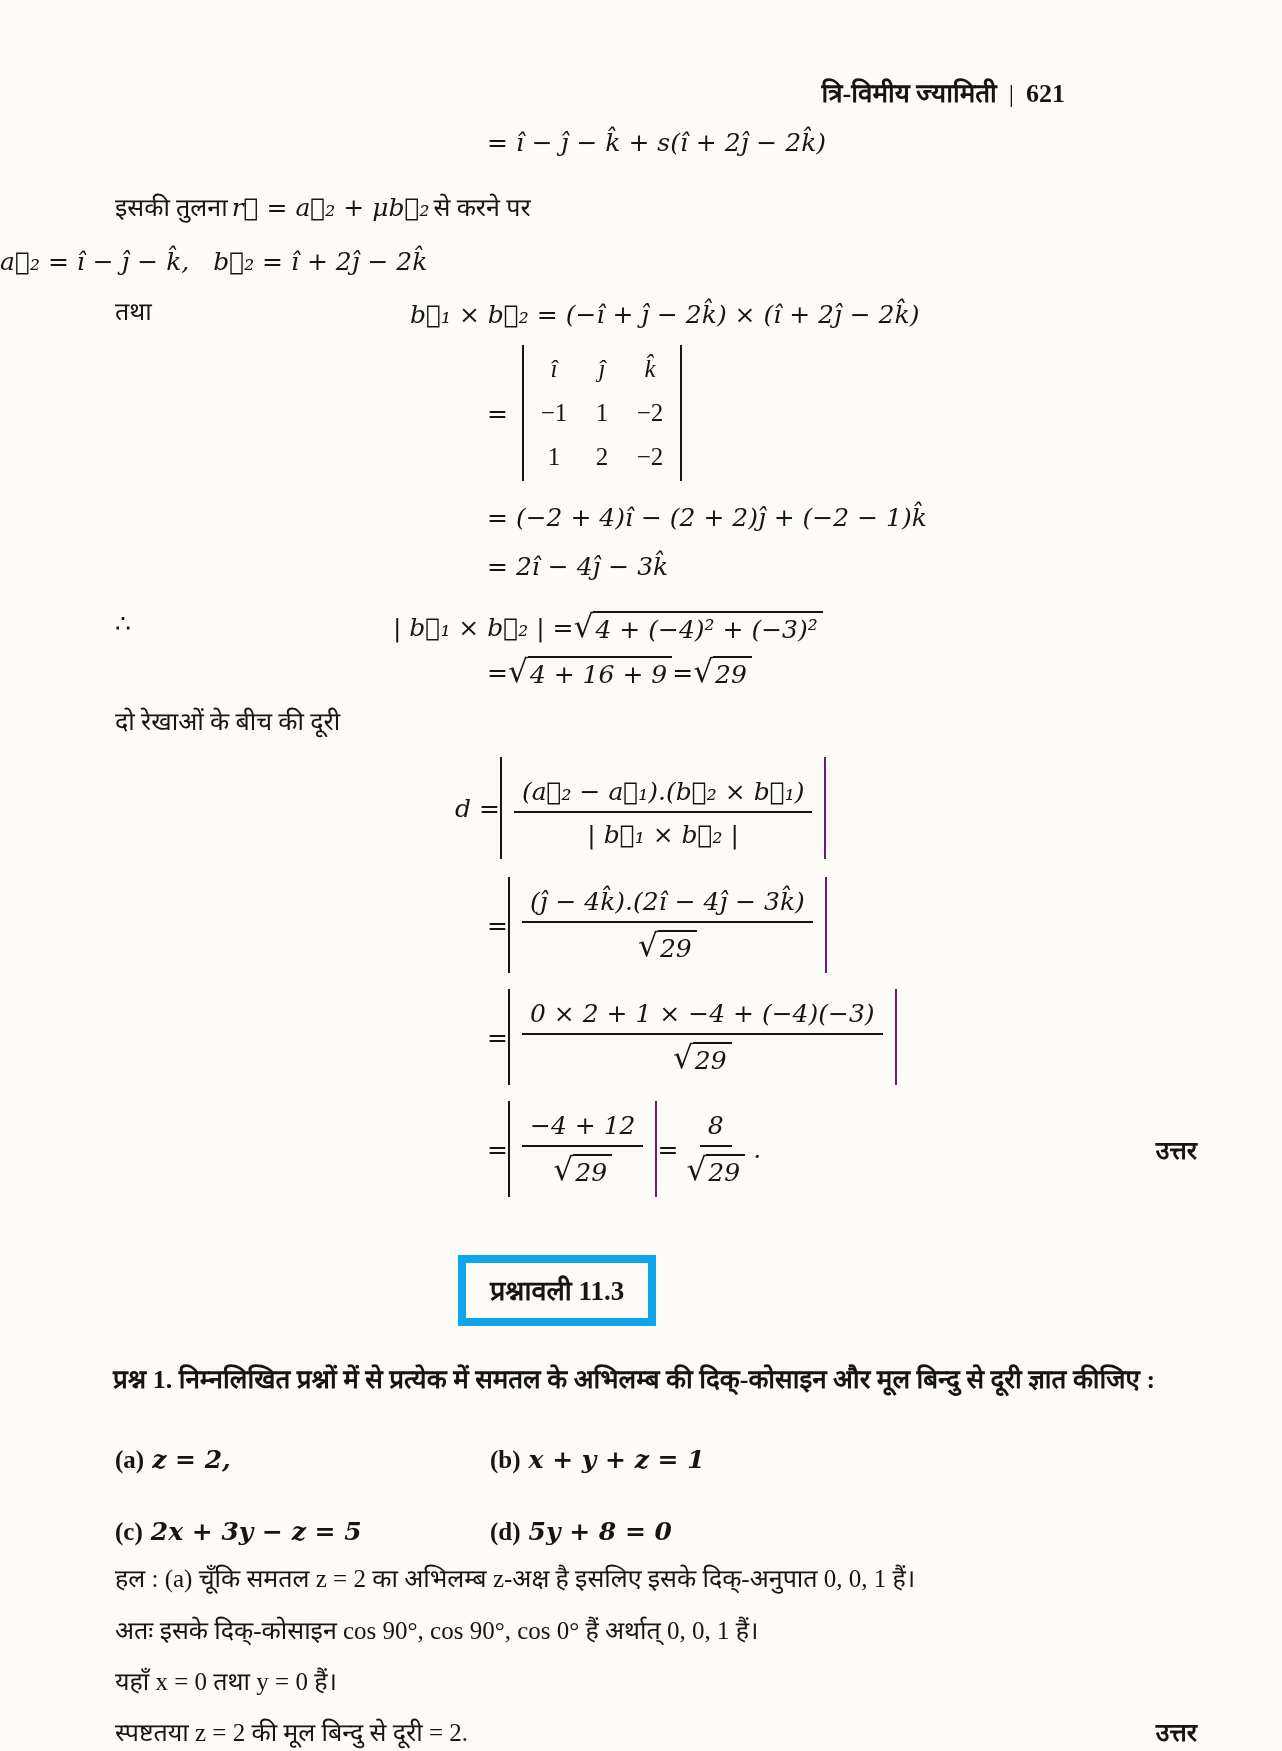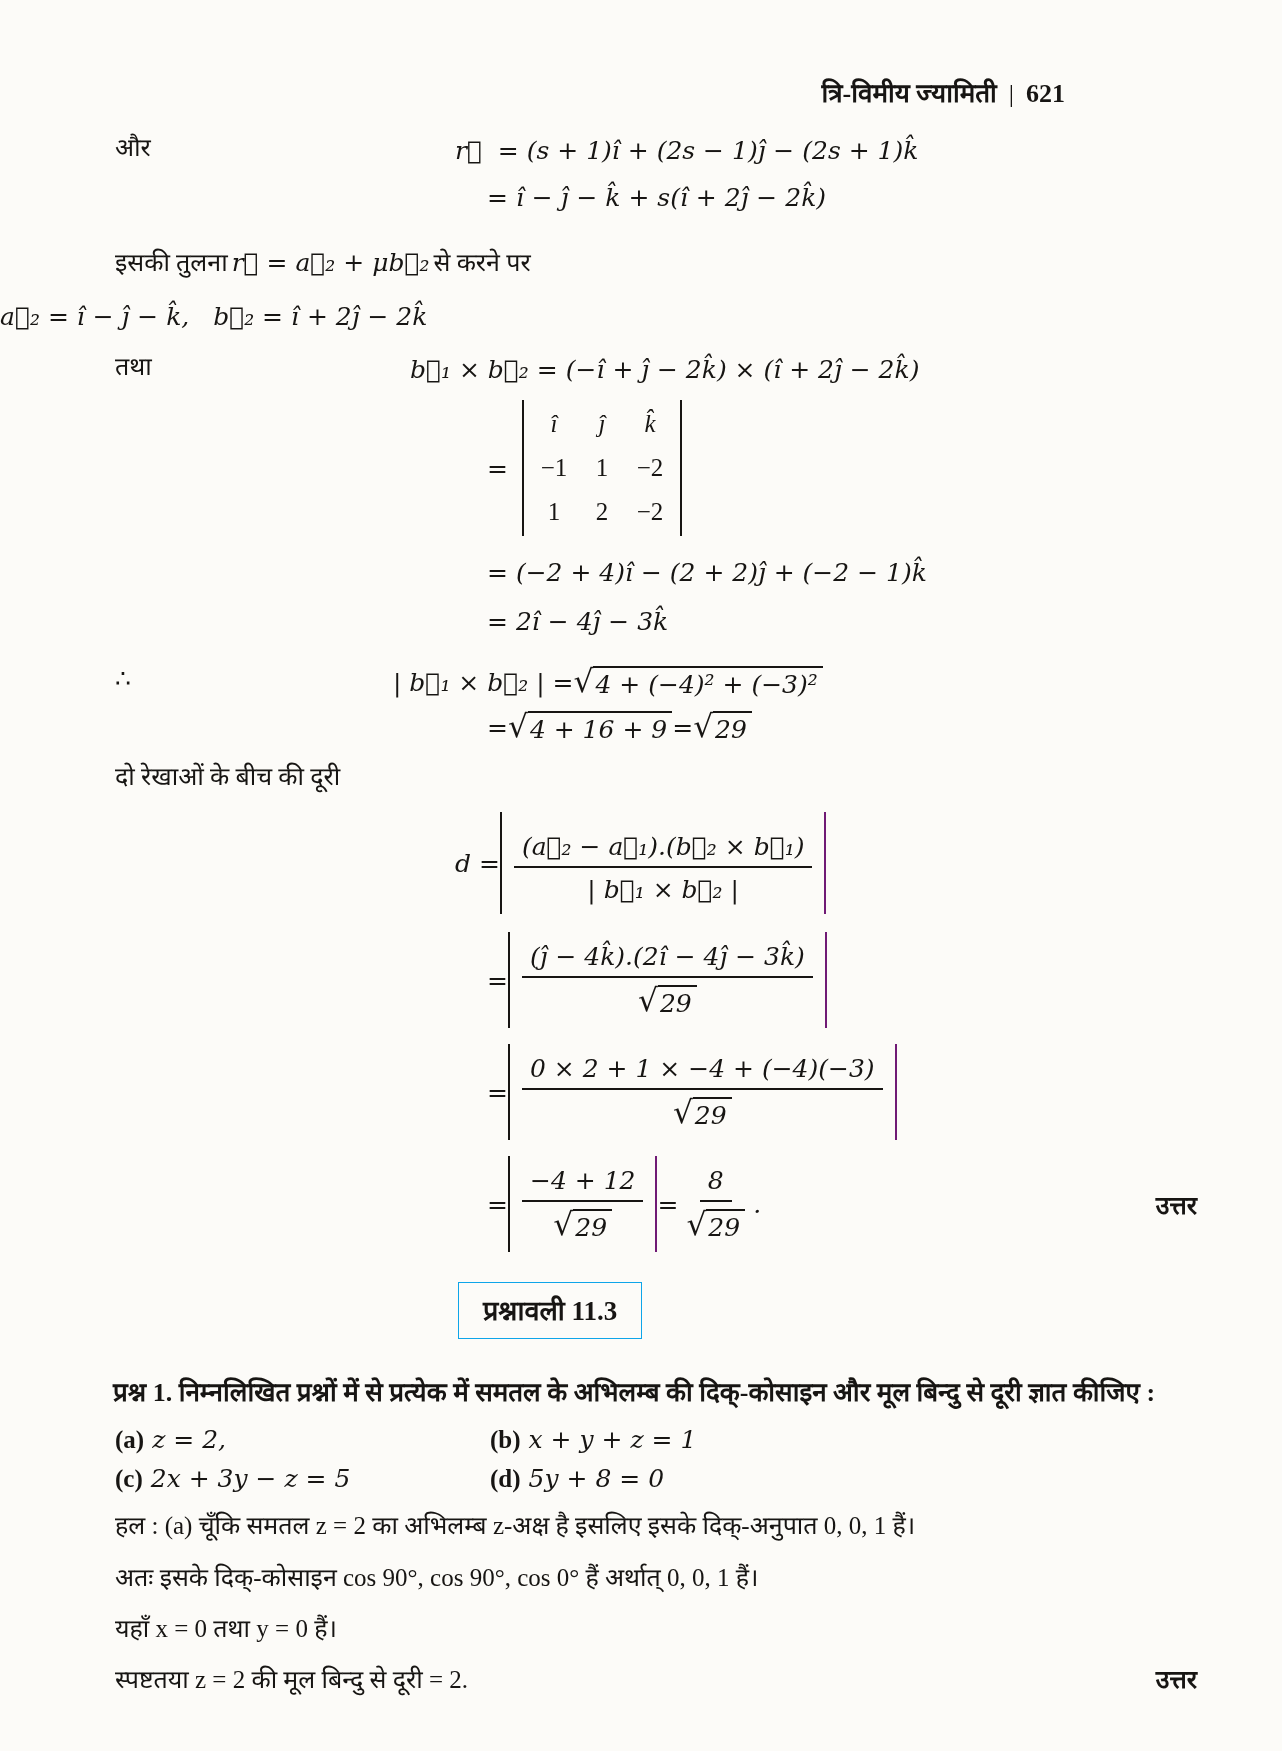--- a/index.html
+++ b/index.html
@@ -77,42 +77,43 @@
     padding: 8px 12px;
   }
   
   .sqrt { display: inline-flex; align-items: flex-start; }
   .sqrt::before { content: "\221A"; font-size: 1.25em; line-height: 1; font-style: normal; }
   .sqrt .rad { border-top: 2px solid #171513; padding: 2px 5px 0 2px; }
   
   .boxwrap { padding-left: 458px; }
   .exbox {
     display: inline-block;
-    border: 1px solid #0ea5e9;
+    border: 8px solid #0ea5e9;
     padding: 8px 24px 10px;
     font-weight: bold;
     font-size: 27px;
+    margin-top: 28px;
   }
   .question {
     margin: 34px 60px 0 55px;
     text-indent: 58px;
     font-weight: bold;
     font-size: 26px;
     line-height: 1.55;
   }
   .options {
     margin-top: 12px;
     padding-left: 115px;
     display: grid;
     grid-template-columns: 375px auto;
     row-gap: 10px;
     font-weight: bold;
     font-size: 25px;
   }
-  .options .math { font-weight: normal; }
+  .options .math { font-weight: bold; margin-top: 33px; }
   .opt { display: flex; gap: 8px; align-items: baseline; }
   .sol {
     padding-left: 115px;
     padding-right: 85px;
     margin-top: 15px;
     font-size: 25px;
     line-height: 1.45;
   }
   .answer {
     position: absolute;
@@ -125,24 +126,20 @@
 </style>
 </head>
 <body>
 
 <div class="page">
 
   <div class="header">
     <span>त्रि-विमीय ज्यामिती</span><span class="sep">|</span><span>621</span>
   </div>
 
-  <div class="row mt16 arrowroom">
-    <span class="side-label dev">और</span>
-    <div class="math pl455"><span>r⃗</span>  <span>= (s + 1)î + (2s − 1)ĵ − (2s + 1)k̂</span></div>
-  </div>
 
   <div class="row mt18">
     <div class="math pl487">= î − ĵ − k̂ + s(î + 2ĵ − 2k̂)</div>
   </div>
 
   <div class="row mt22 arrowroom pl115">
     <span class="dev" style="font-size:25px">इसकी तुलना</span>
     <span class="math">r⃗ = a⃗₂ + μb⃗₂</span>
     <span class="dev" style="font-size:25px">से करने पर</span>
   </div>

